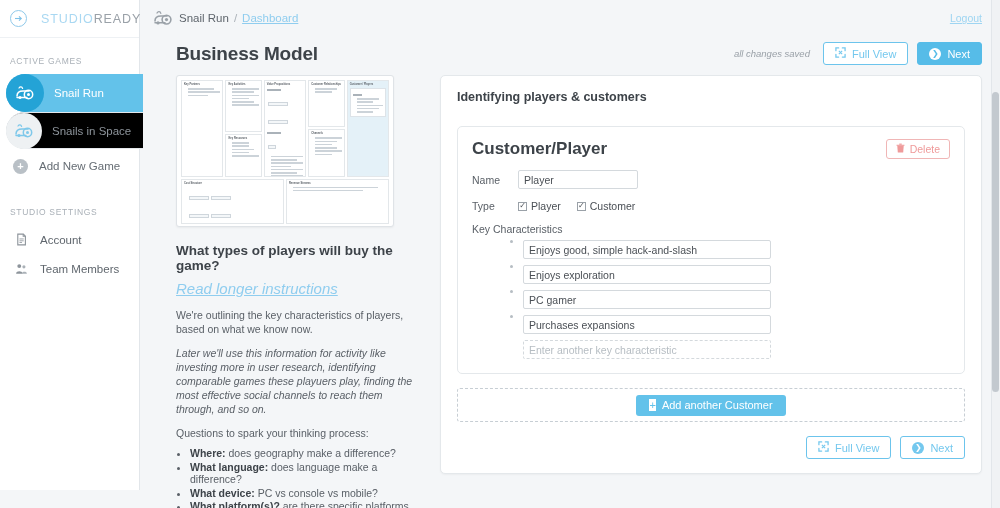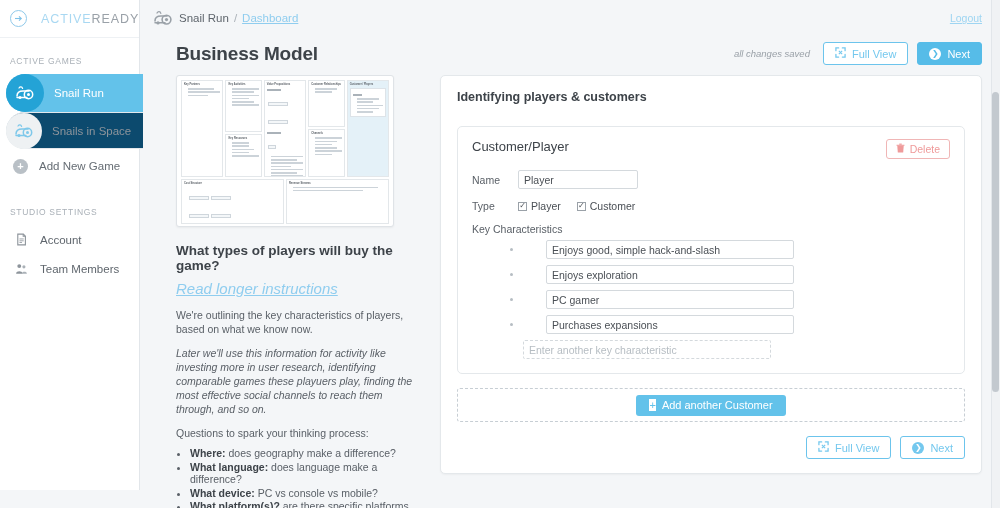--- a/index.html
+++ b/index.html
@@ -49,21 +49,21 @@
   }
   .game-item.active {
     background: #63c2ea; border-radius: 19px 0 0 19px;
     color: #fff; margin-left: 6px;
   }
   .game-item.active .gi-icon {
     background: #24a3d6; width: 38px; height: 38px; border-radius: 50%;
     display: flex; align-items: center; justify-content: center; flex: 0 0 38px;
   }
   .game-item.inactive {
-    margin-left: 6px; background: #0c4a6e;
+    margin-left: 6px; background: #000000;
     border: 1px solid #e4e8ec; border-right: none;
     border-radius: 19px 0 0 19px;
     height: 37px;
   }
   .game-item.inactive .gi-icon {
     background: #eef1f3; width: 36px; height: 36px; border-radius: 50%;
     display: flex; align-items: center; justify-content: center; flex: 0 0 36px;
     margin-left: -1px;
   }
   .gi-label { font-size: 11.5px; padding-left: 10px; }
@@ -173,21 +173,21 @@
     padding: 14px 16px 14px 16px;
     box-shadow: 0 1px 2px rgba(0,0,0,.04);
   }
   .panel-title { font-size: 12.5px; font-weight: bold; color: #3d4349; }
 
   .cust-card {
     margin-top: 22px; border: 1px solid #e4e8eb; border-radius: 5px;
     padding: 12px 14px 14px 14px; position: relative;
   }
   .cust-head { display: flex; align-items: flex-start; }
-  .cust-title { font-size: 13px; font-weight: normal; color: #3d4349; }
+  .cust-title { font-size: 17px; font-weight: bold; color: #3d4349; }
   .btn-delete {
     margin-left: auto; display: inline-flex; align-items: center; gap: 5px;
     border: 1px solid #f0b6b6; color: #ef9a9a; background: #fff;
     border-radius: 3px; height: 20px; padding: 0 9px; font-size: 10.5px; cursor: pointer;
   }
 
   .field-row { display: flex; align-items: center; margin-top: 11px; }
   .field-label { font-size: 10.5px; color: #5a6067; width: 46px; flex: 0 0 46px; }
   .txt {
     border: 1px solid #d4d9dd; border-radius: 2px; height: 19px;
@@ -198,21 +198,21 @@
   .chk-wrap { display: inline-flex; align-items: center; gap: 4px; margin-right: 16px; }
   .chk {
     width: 9px; height: 9px; border: 1px solid #9aa1a8; background: #fff;
     display: inline-flex; align-items: center; justify-content: center;
     font-size: 8px; color: #4a4f55; line-height: 1;
   }
   .chk-label { font-size: 10.5px; color: #4a4f55; }
 
   .kc-label { font-size: 10.5px; color: #5a6067; margin-top: 11px; }
   .kc-list { margin-top: 5px; }
-  .kc-row { display: flex; align-items: center; margin-bottom: 6px; gap: 23px; }
+  .kc-row { display: flex; align-items: flex-start; margin-bottom: 6px; }
   .kc-bullet {
     width: 3px; height: 3px; border-radius: 50%; background: #b6bdc3;
     margin-left: 38px; margin-right: 10px; flex: 0 0 3px;
   }
   .kc-input { width: 248px; }
   .kc-ghost {
     width: 248px; height: 19px; border: 1px dashed #d4d9dd; border-radius: 2px;
     font-size: 10.5px; color: #b6bdc3; padding: 0 5px; background: #fff;
     margin-left: 51px; display: flex; align-items: center;
   }
@@ -249,21 +249,21 @@
 
     <div class="logo-row">
       <span class="logo-circle">
         <svg width="11" height="11" viewBox="0 0 11 11">
           <path d="M2 5.5 H8" stroke="#7ec2e8" stroke-width="1.1" fill="none"></path>
           <path d="M6 3.3 L8.3 5.5 L6 7.7" stroke="#7ec2e8" stroke-width="1.1" fill="none"></path>
         </svg>
       </span>
       <span class="logo-bar"></span>
       <span class="logo-text">
-        <span class="l1">ACTIVE</span><span class="l2">READY</span>
+        <span class="l1">STUDIO</span><span class="l2">READY</span>
       </span>
     </div>
 
     <div class="sb-section">ACTIVE GAMES</div>
 
     <div class="game-item active">
       <span class="gi-icon">
         <svg width="20" height="14" viewBox="0 0 20 14">
           <path d="M4 2 C5 0.5 7 0.5 7.6 2.5" stroke="#fff" stroke-width="1.2" fill="none" stroke-linecap="round"></path>
           <path d="M2 10 C2 6.5 5 5 8 5 L14 5" stroke="#fff" stroke-width="1.5" fill="none" stroke-linecap="round"></path>

